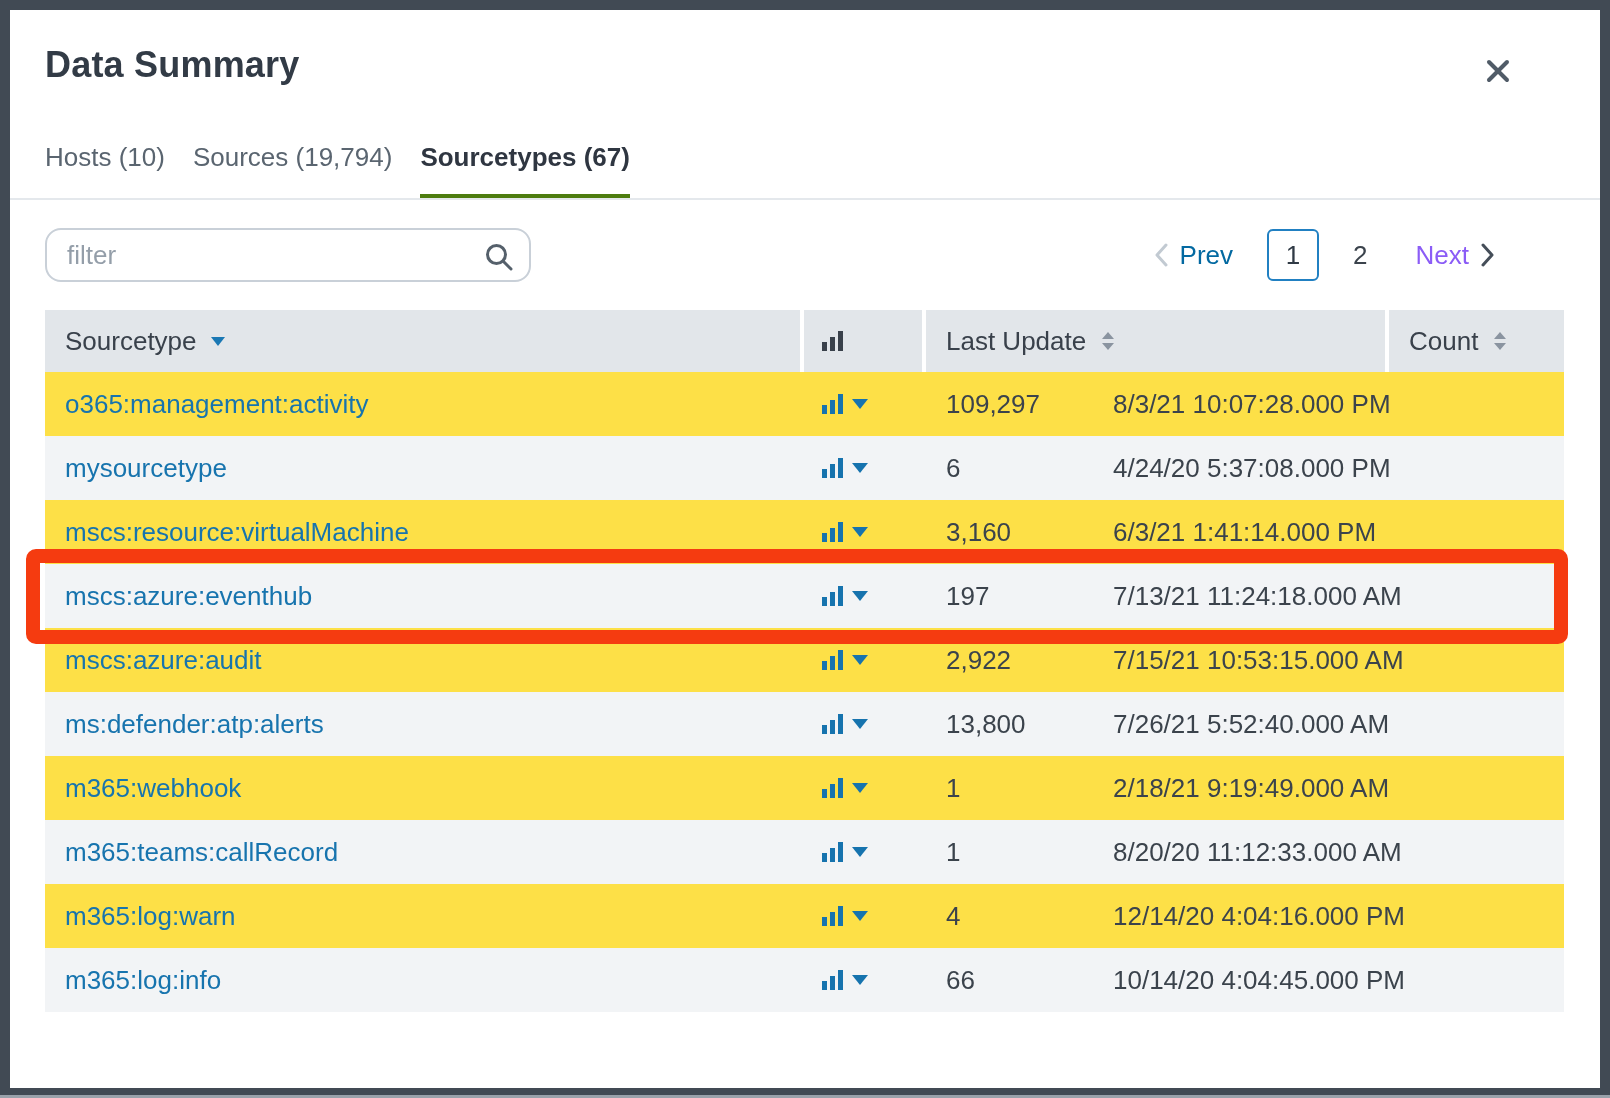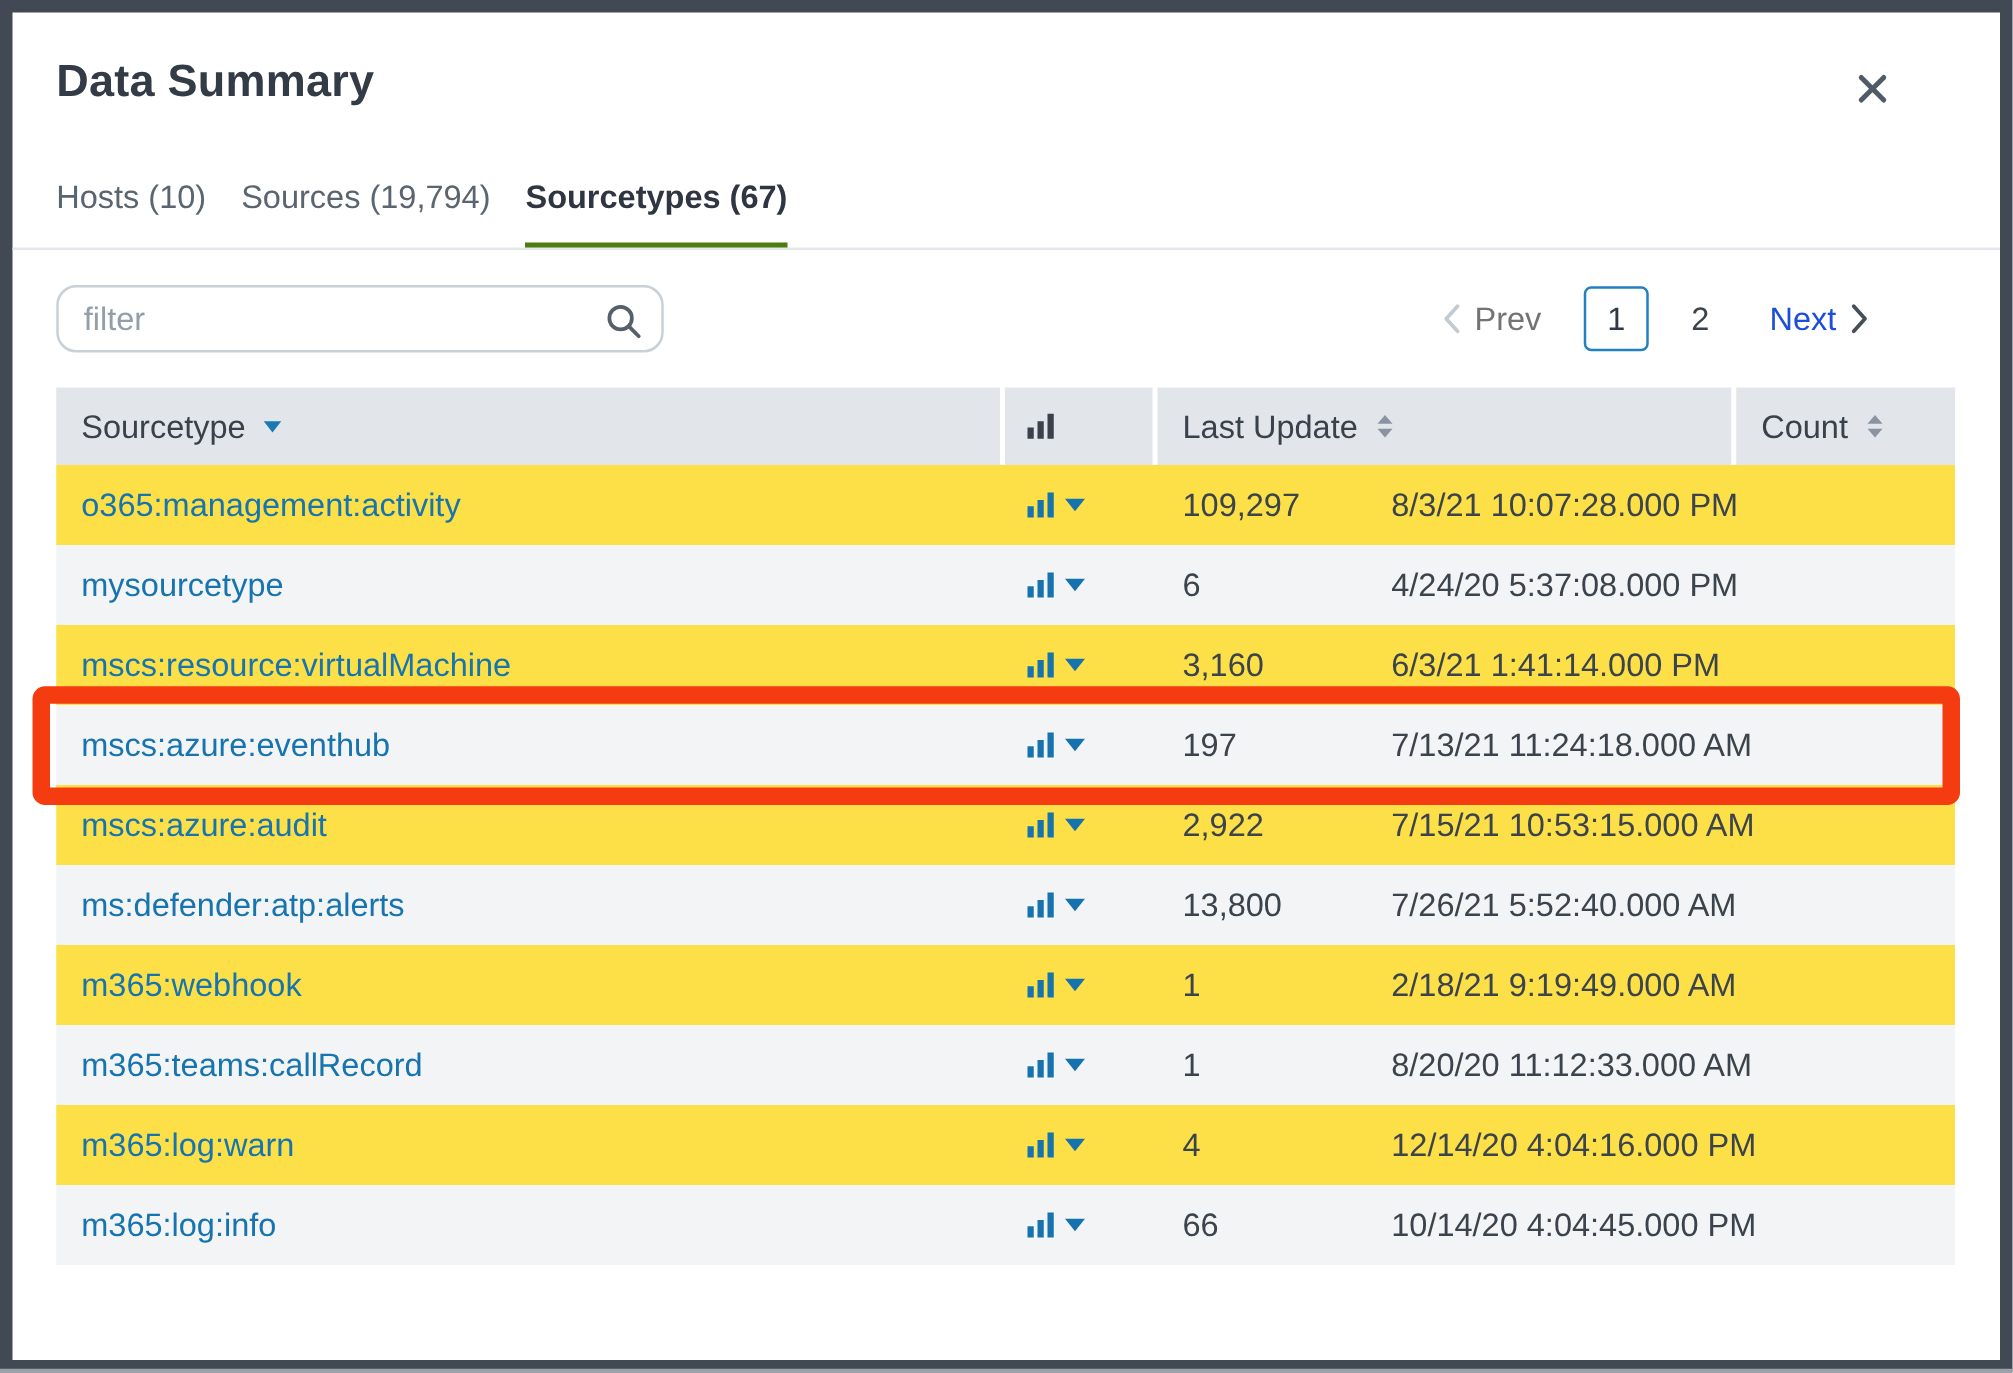--- a/index.html
+++ b/index.html
@@ -57,22 +57,22 @@
     width: 100%; height: 100%; border: 0; outline: none;
     padding: 0 60px 0 20px; font-size: 26px; color: #3b434c;
     font-family: "Liberation Sans", sans-serif; background: transparent;
   }
   .filter-box input::placeholder { color: #949ea9; opacity: 1; }
   .search-icon { position: absolute; right: 14px; top: 11px; }
   .pagination {
     display: flex; align-items: center; gap: 34px;
     font-size: 26px; margin-right: 70px;
   }
-  .page-prev { display: flex; align-items: center; gap: 12px; color: #737373; }
-  .page-next { display: flex; align-items: center; gap: 12px; color: #1d4ed8; cursor: pointer; margin-left: 14px; }
+  .page-prev { display: flex; align-items: center; gap: 12px; color: #0369a1; }
+  .page-next { display: flex; align-items: center; gap: 12px; color: #8b5cf6; cursor: pointer; margin-left: 14px; }
   .page-num { color: #3b434c; cursor: pointer; }
   .page-num.current {
     width: 52px; height: 52px; border: 2px solid #2180c2; border-radius: 6px;
     display: flex; align-items: center; justify-content: center;
     color: #303a45;
   }
   
   .table { position: absolute; left: 35px; top: 300px; width: 1519px; font-size: 26px; }
   .thead { display: flex; height: 62px; }
   .th {

